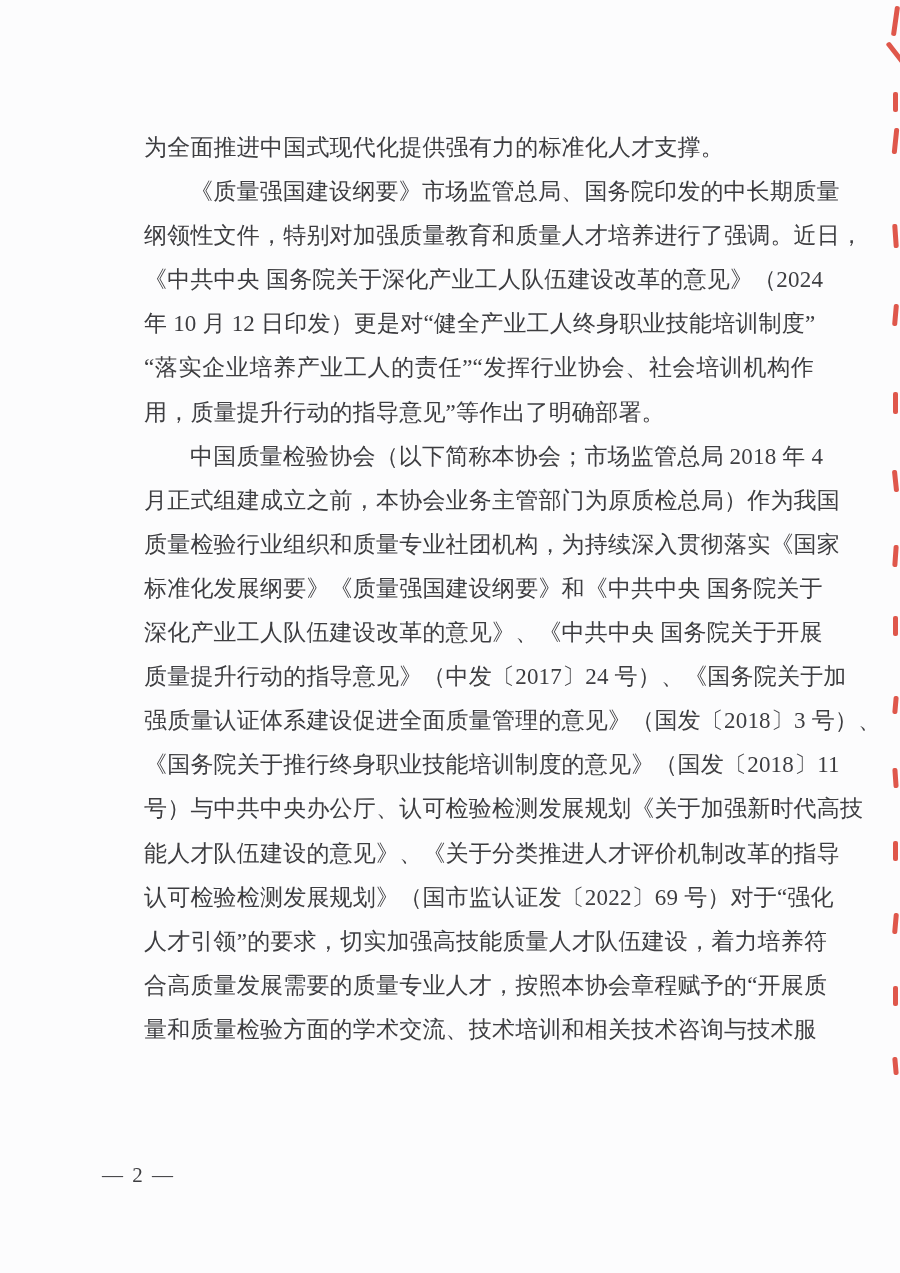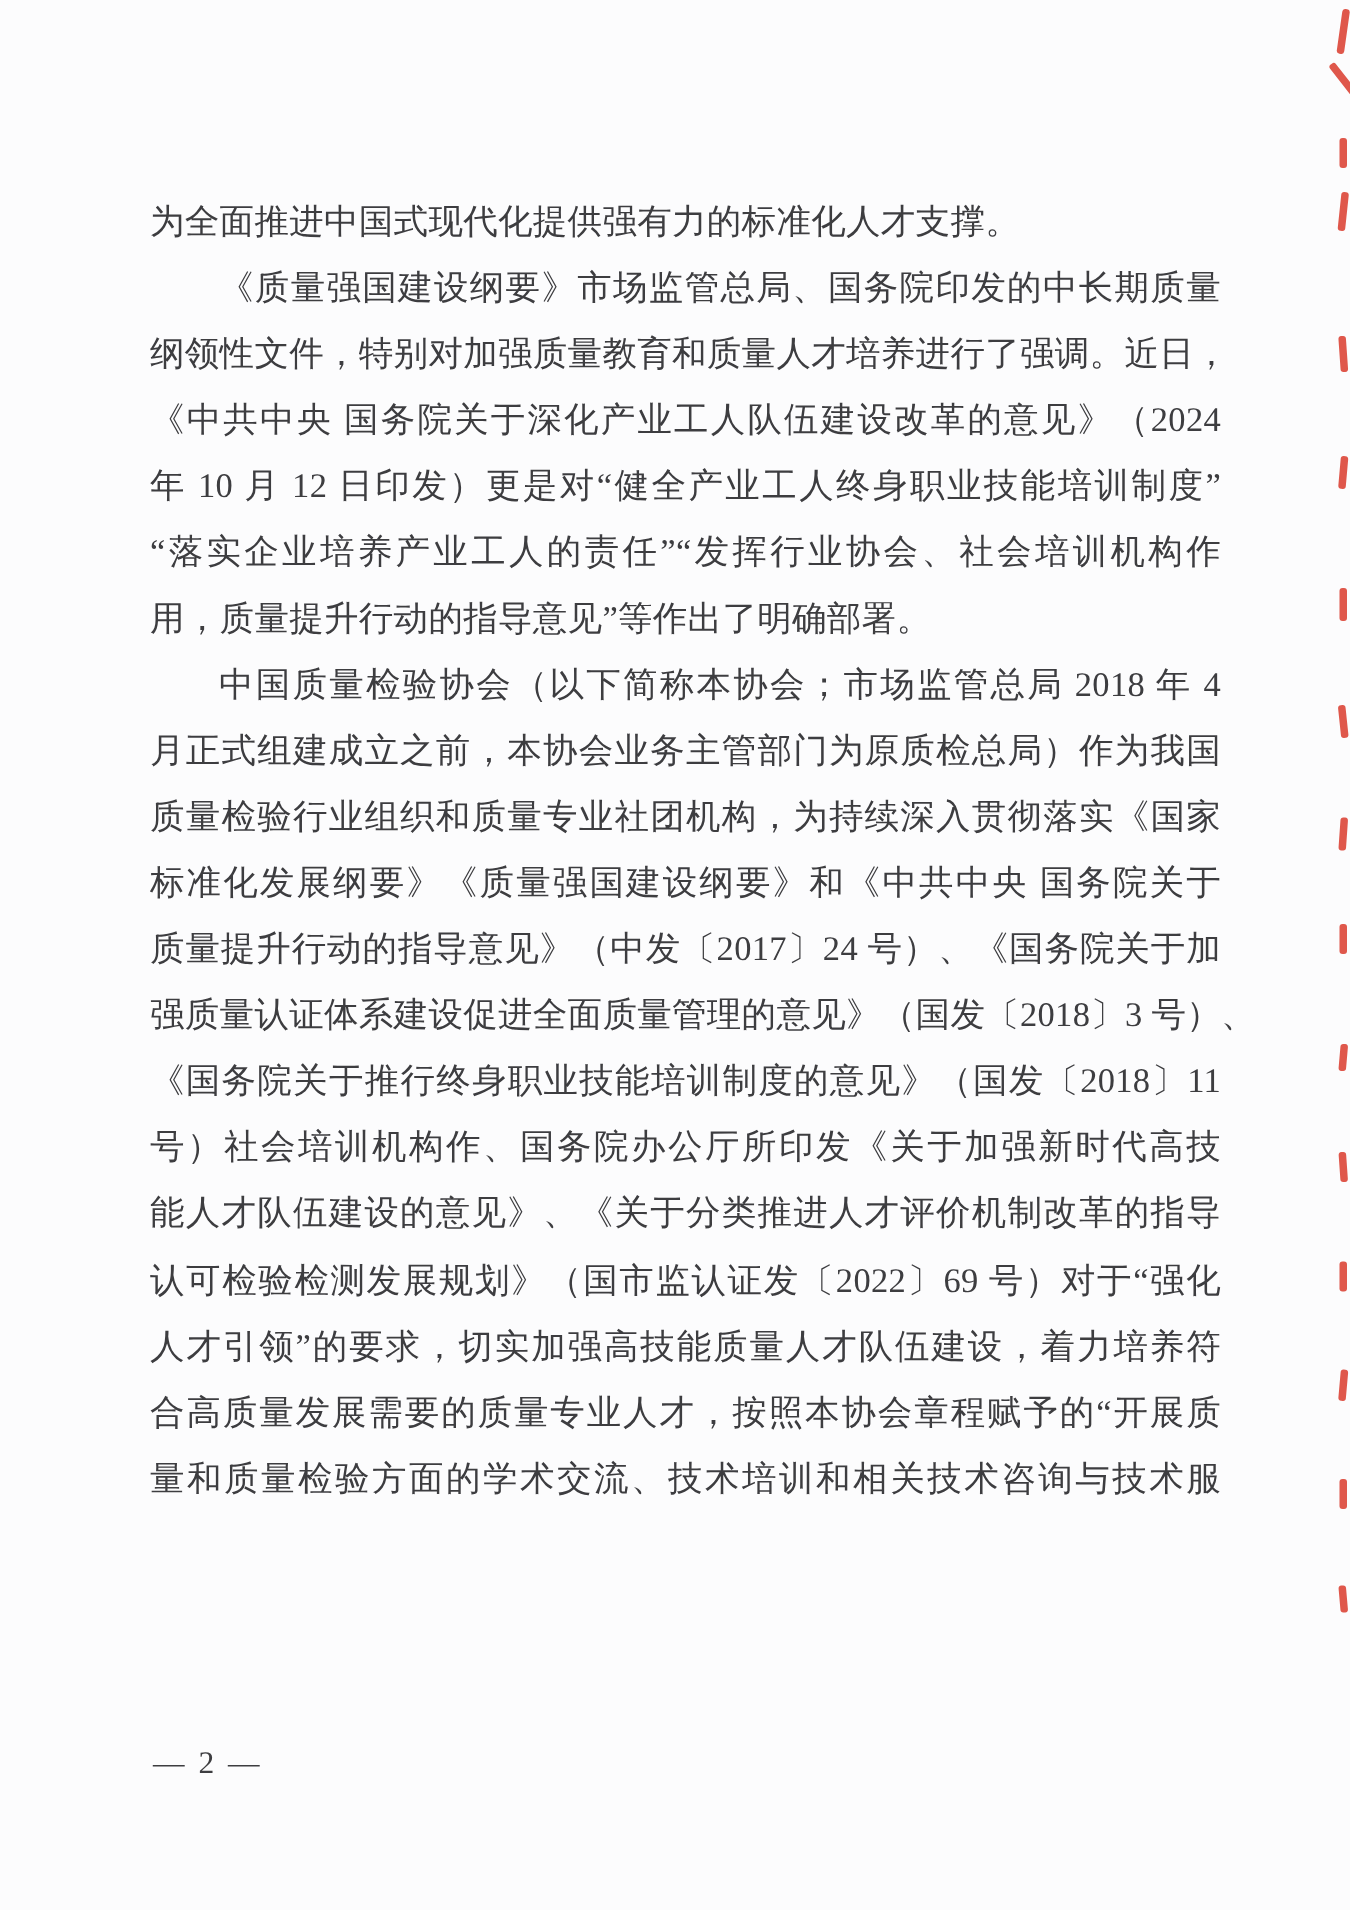--- a/index.html
+++ b/index.html
@@ -21,20 +21,21 @@
   .line {
     font-size: 23px;
     line-height: 44.1px;
     height: 44.1px;
     white-space: nowrap;
     text-align: justify;
     text-align-last: justify;
     text-justify: inter-character;
     letter-spacing: 0.2px;
     font-weight: 400;
+    margin-left: 44px;
   }
   .line.flush {
     text-align-last: left;
   }
   .line.indent {
     padding-left: 46px;
   }
   .page-number {
     position: absolute;
     left: 102px; top: 1163px;
@@ -64,24 +65,25 @@
       <div class="line indent">《质量强国建设纲要》市场监管总局、国务院印发的中长期质量</div>
       <div class="line">纲领性文件，特别对加强质量教育和质量人才培养进行了强调。近日，</div>
       <div class="line">《中共中央 国务院关于深化产业工人队伍建设改革的意见》（2024</div>
       <div class="line">年 10 月 12 日印发）更是对“健全产业工人终身职业技能培训制度”</div>
       <div class="line">“落实企业培养产业工人的责任”“发挥行业协会、社会培训机构作</div>
       <div class="line flush">用，质量提升行动的指导意见”等作出了明确部署。</div>
       <div class="line indent">中国质量检验协会（以下简称本协会；市场监管总局 2018 年 4</div>
       <div class="line">月正式组建成立之前，本协会业务主管部门为原质检总局）作为我国</div>
       <div class="line">质量检验行业组织和质量专业社团机构，为持续深入贯彻落实《国家</div>
       <div class="line">标准化发展纲要》《质量强国建设纲要》和《中共中央 国务院关于</div>
+      <div class="line">深化产业工人队伍建设改革的意见》、《中共中央 国务院关于开展</div>
       <div class="line">质量提升行动的指导意见》（中发〔2017〕24 号）、《国务院关于加</div>
       <div class="line">强质量认证体系建设促进全面质量管理的意见》（国发〔2018〕3 号）、</div>
       <div class="line">《国务院关于推行终身职业技能培训制度的意见》（国发〔2018〕11</div>
-      <div class="line">号）社会培训机构作、国务院办公厅所印发《关于加强新时代高技</div>
+      <div class="line">号）与中共中央办公厅、认可检验检测发展规划《关于加强新时代高技</div>
       <div class="line">能人才队伍建设的意见》、《关于分类推进人才评价机制改革的指导</div>
       <div class="line">认可检验检测发展规划》（国市监认证发〔2022〕69 号）对于“强化</div>
       <div class="line">人才引领”的要求，切实加强高技能质量人才队伍建设，着力培养符</div>
       <div class="line">合高质量发展需要的质量专业人才，按照本协会章程赋予的“开展质</div>
       <div class="line">量和质量检验方面的学术交流、技术培训和相关技术咨询与技术服</div>
     </div>
   <div class="page-number">— 2 —</div>
   <div class="scan-artifacts">
       <div class="edge-mark" style="top: 6px; height: 30px; background: rgb(217, 58, 43); transform: rotate(8deg);"></div>
       <div class="edge-mark" style="top: 40px; height: 26px; background: rgb(217, 58, 43); transform: rotate(-38deg);"></div>

